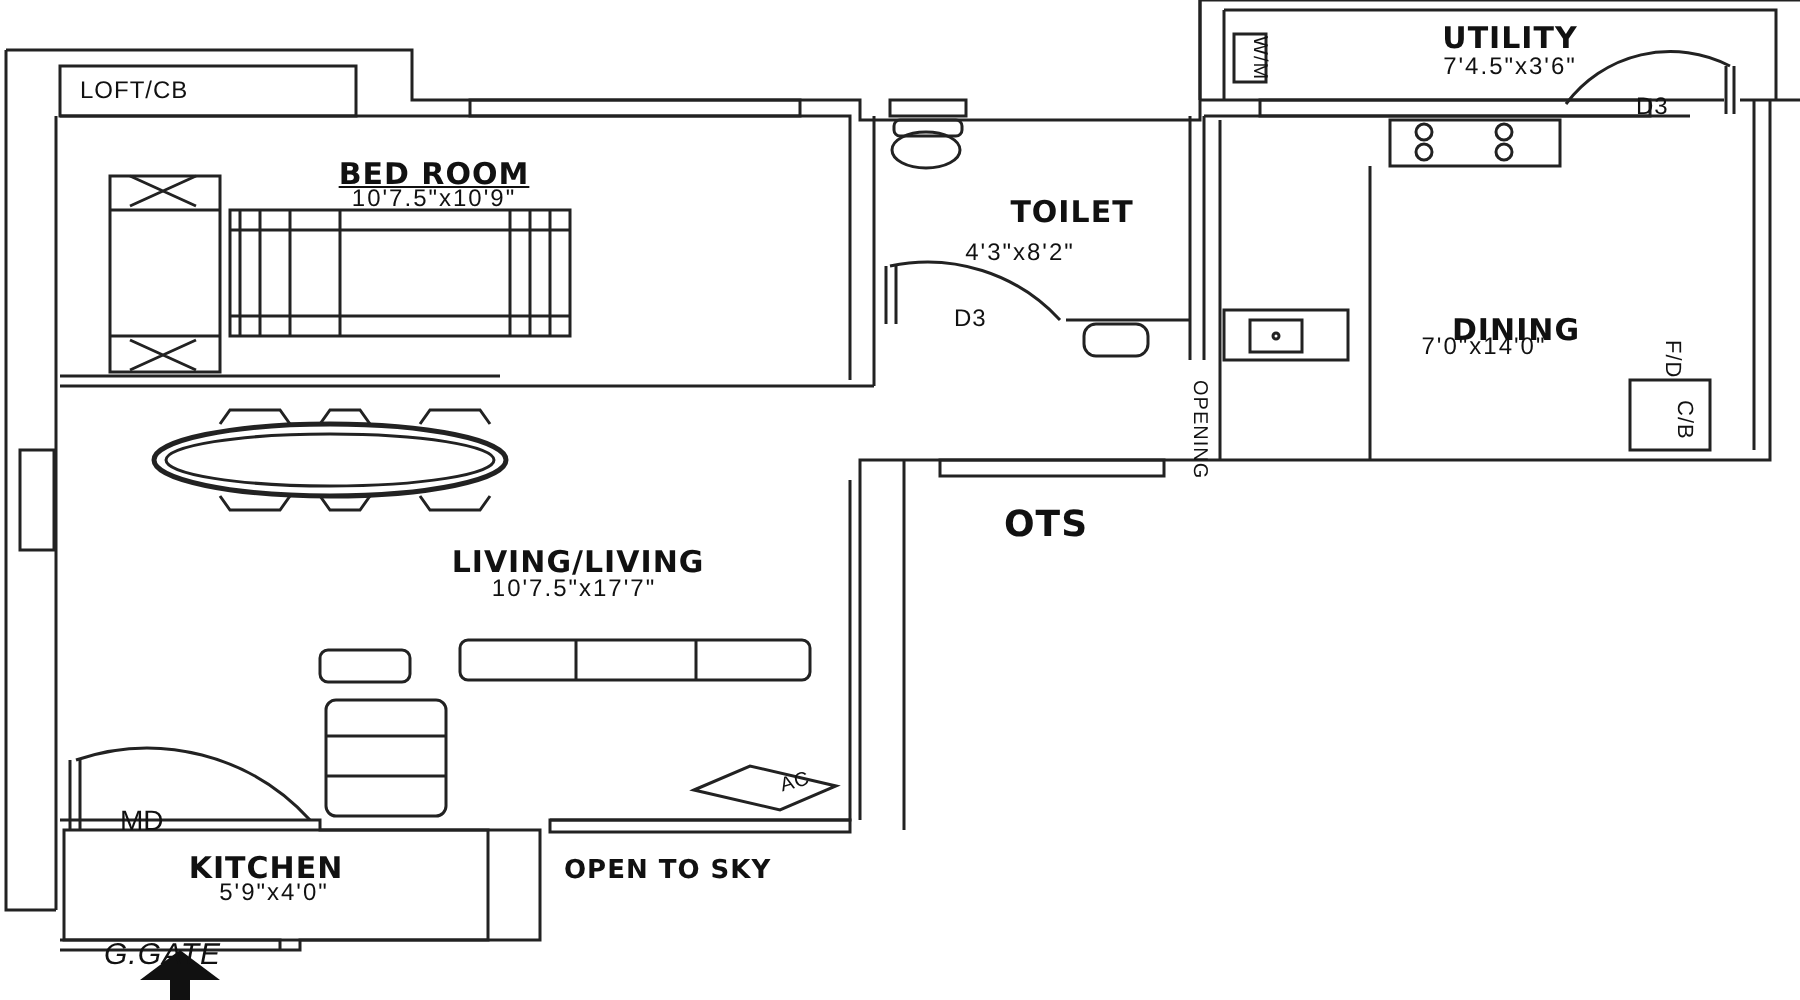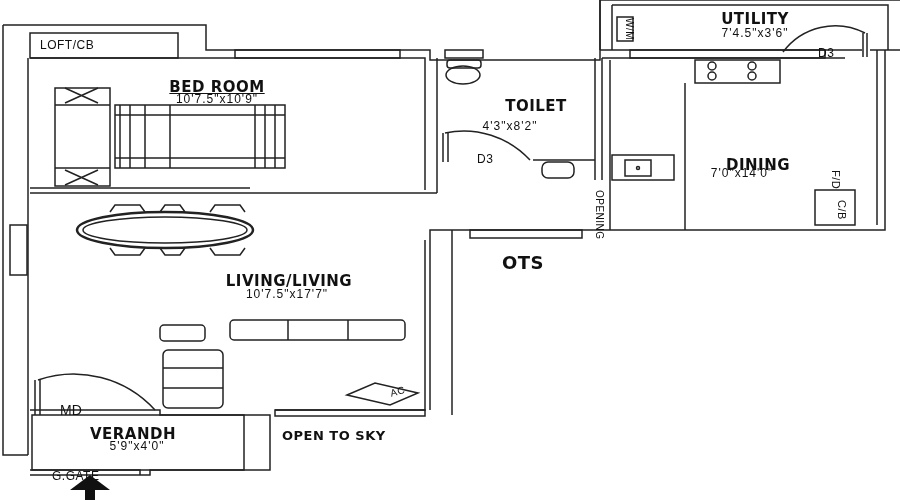--- a/index.html
+++ b/index.html
@@ -129,18 +129,18 @@
 <div class="lbl small rot90" style="left:605px;top:190px;font-size:10px;">OPENING</div>
 
 <div class="lbl room-name" style="left:502px;top:252px;font-size:18px;">OTS</div>
 
 <div class="lbl room-name center" style="left:289px;top:272px;">LIVING/LIVING</div>
 <div class="lbl room-dim center" style="left:287px;top:287px;">10'7.5"x17'7"</div>
 
 <div class="lbl small rot90" style="left:389px;top:388px;font-size:10px;transform:rotate(-15deg);">AC</div>
 
 <div class="lbl" style="left:60px;top:402px;font-size:14px;">MD</div>
-<div class="lbl room-name center" style="left:133px;top:425px;">VERANDH</div>
+<div class="lbl room-name center" style="left:133px;top:425px;">KITCHEN</div>
 <div class="lbl room-dim center" style="left:137px;top:439px;">5'9"x4'0"</div>
 
 <div class="lbl room-name" style="left:282px;top:428px;font-size:13px;">OPEN TO SKY</div>
 
-<div class="lbl small" style="left:52px;top:469px;font-size:12px;">G.GATE</div>
+<div class="lbl small" style="left:52px;top:469px;font-size:15px;font-style:italic;">G.GATE</div>
 
 </body></html>

